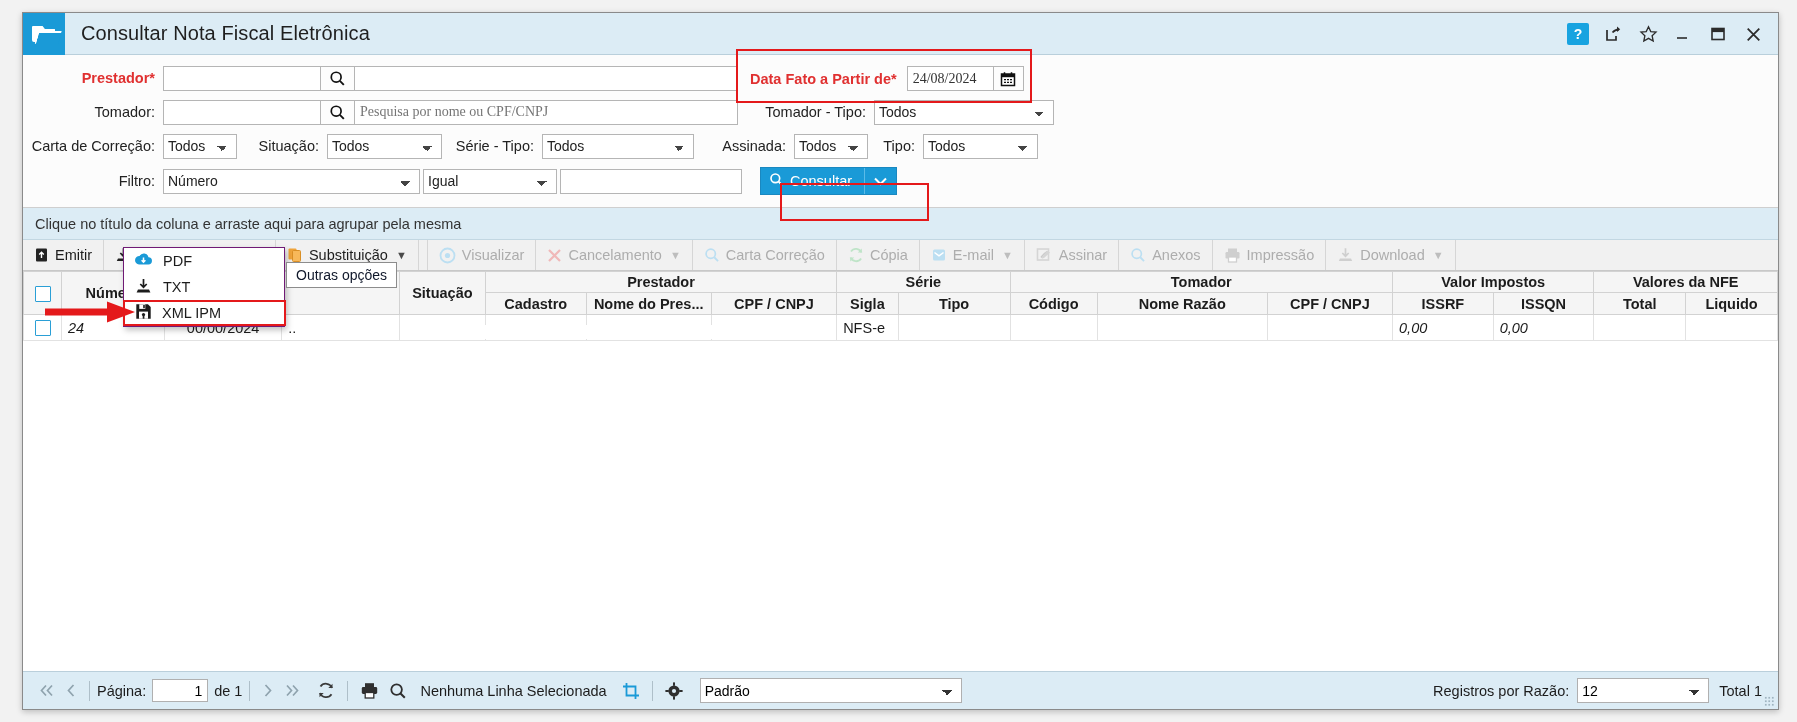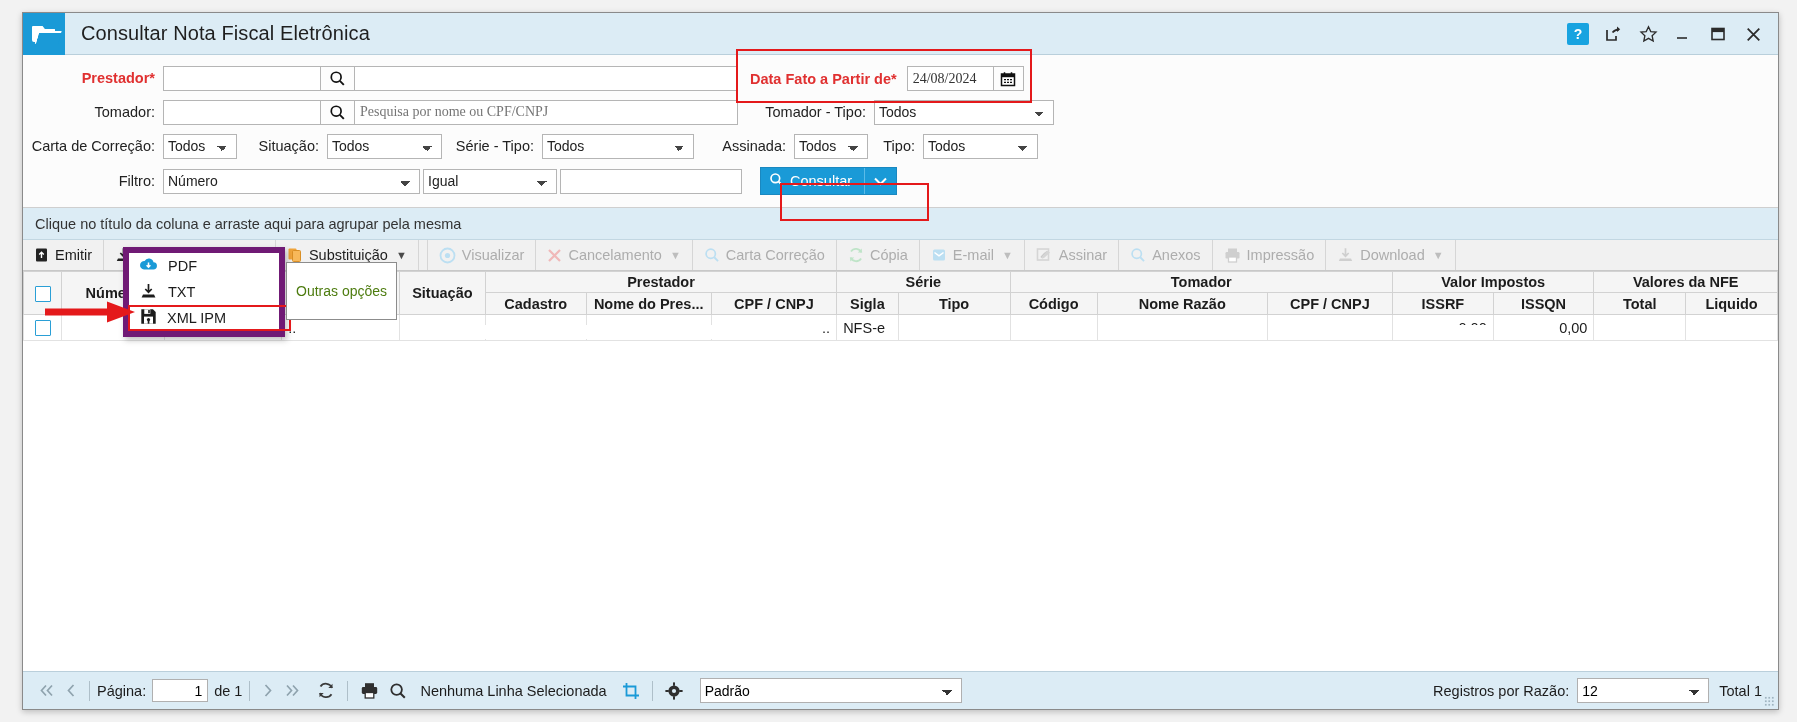--- a/index.html
+++ b/index.html
@@ -156,61 +156,61 @@
     white-space: nowrap;
   }
   .abtn.sep-left { border-left: 1px solid #d6d6d6; }
   .abtn.disabled { color: #adadad; cursor: default; }
   .abtn .car { font-size: 11px; color: #4a4a4a; margin-left: 2px; }
   .abtn.disabled .car { color: #bdbdbd; }
   
   .dropmenu {
     position: absolute;
     background: #fff;
-    border: 6px solid #701a75;
+    border: 1px solid #701a75;
     box-shadow: 2px 3px 6px rgba(0,0,0,0.25);
     z-index: 40;
     width: 162px;
   }
   .dropitem {
     display: flex; align-items: center; gap: 10px;
     height: 26px; padding: 0 10px;
     font-size: 14.5px; color: #1c1c1c; cursor: pointer;
   }
   .dropitem.hl {
     border: 2.5px solid #e4191b;
     margin: 0 -1px;
     width: 163px;
   }
   .tooltip {
     position: absolute;
     background: #fff; border: 1px solid #8c8c8c;
-    font-size: 14px; color: #4d7c0f;
-    padding: 20px 9px; z-index: 45; white-space: nowrap;
+    font-size: 14px; color: #0f172a;
+    padding: 4px 9px; z-index: 45; white-space: nowrap;
   }
   .arrow-ind {
     position: absolute; z-index: 50;
     pointer-events: none;
   }
   
   .gridwrap { flex: 1; position: relative; overflow: hidden; background: #fff; }
   table.grid { border-collapse: collapse; width: 1755px; table-layout: fixed; }
   table.grid th {
     background: #f5f5f5; font-size: 14.5px; font-weight: bold;
     color: #1c1c1c; border: 1px solid #d2d2d2;
     height: 21px; padding: 0 6px; text-align: center;
     font-family: "Liberation Sans", sans-serif;
   }
   table.grid th.lvl2 { height: 22px; }
   table.grid td {
     border: 1px solid #e2e2e2; height: 26px;
     font-size: 14.5px; color: #1c1c1c; padding: 0 6px;
     background: #fff;
   }
-  td.num, th.num { text-align: right; }
+  td.num, th.num { text-align: left; font-style: italic; }
   td.ctr, th.ctr { text-align: center; }
   .chk {
     width: 16px; height: 16px; border: 1.5px solid #2a9fd6;
     background: #fff; display:inline-block; vertical-align: middle;
     border-radius: 1px; cursor: pointer;
   }
   
   .footer {
     height: 38px; min-height: 38px; background: #dcecf5;
     border-top: 1px solid #bacfdb;

